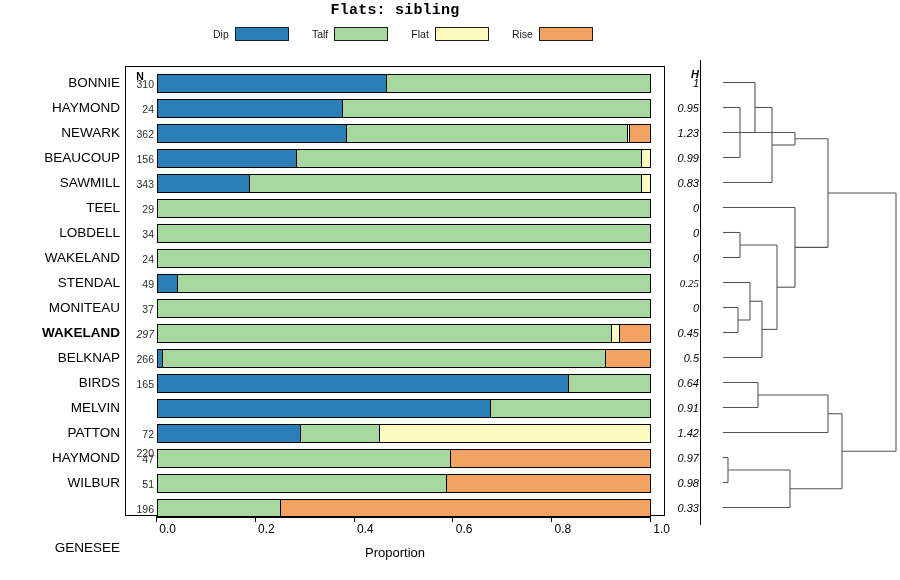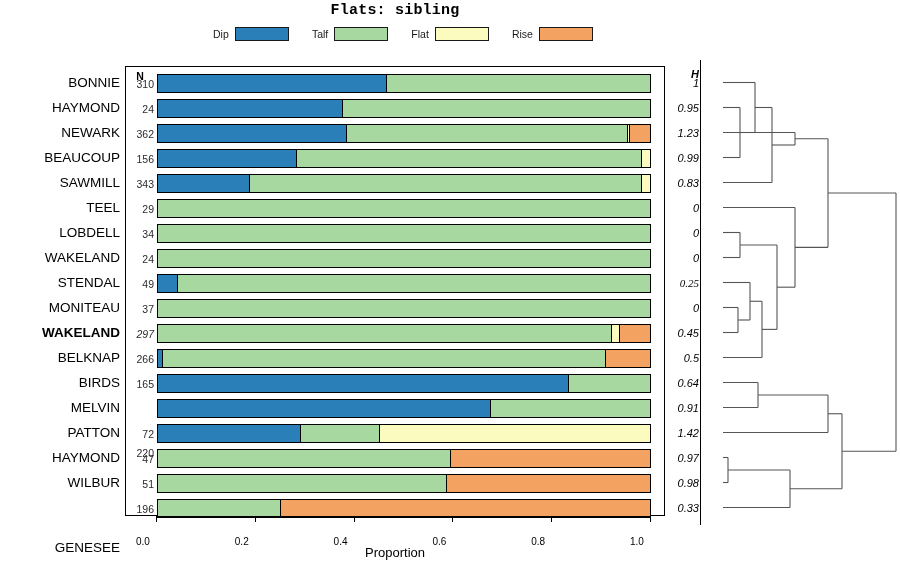--- a/index.html
+++ b/index.html
@@ -186,25 +186,25 @@
   }
   .x-tick {
     position: absolute;
     top: 0;
     width: 1px;
     height: 6px;
     background: #000000;
   }
   .x-tick-label {
     position: absolute;
-    top: 20px;
+    top: 6px;
     width: 40px;
     margin-left: -20px;
-    text-align: left;
-    font-size: 10px;
+    text-align: right;
+    font-size: 12px;
     color: #000000;
   }
   #x-axis-title {
     position: absolute;
     left: 125px;
     top: 545px;
     width: 540px;
     text-align: center;
     font-size: 13px;
     color: #000000;

